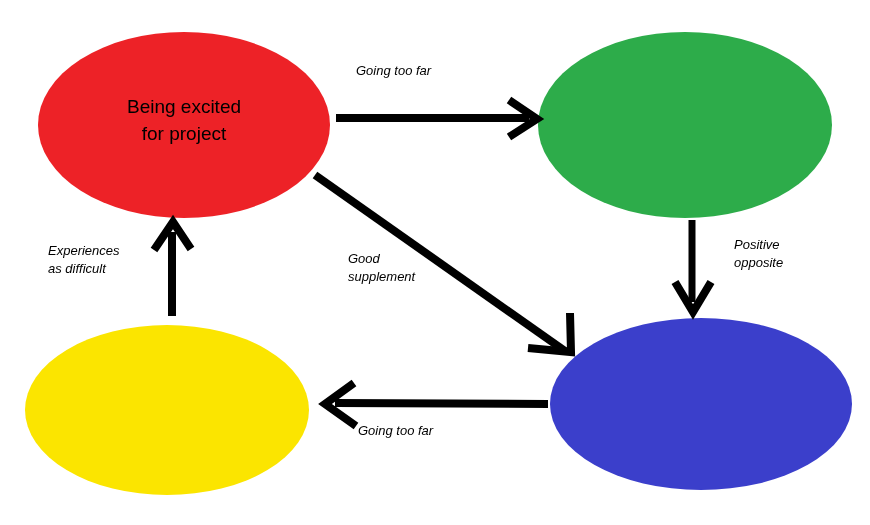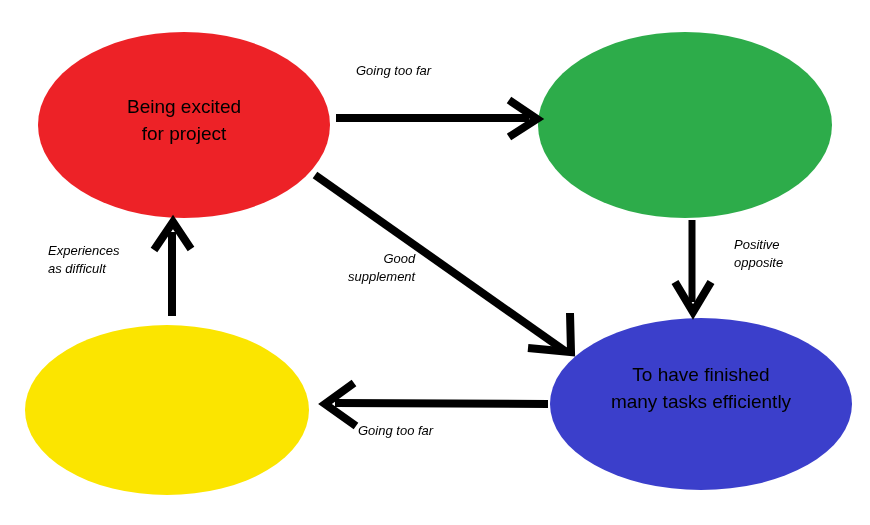--- a/index.html
+++ b/index.html
@@ -39,21 +39,21 @@
     color: #000000;
     font-family: "Liberation Sans", sans-serif;
     font-size: 13px;
     font-style: italic;
     font-weight: 400;
     line-height: 1.4;
     white-space: pre-line;
   }
   .lbl-going-too-far-top { left: 356px; top: 62px; }
   .lbl-positive-opposite { left: 718px; top: 236px; margin-left: 16px; }
-  .lbl-good-supplement   { left: 348px; top: 250px; text-align: right; }
+  .lbl-good-supplement   { left: 348px; top: 250px; }
   .lbl-going-too-far-bot { left: 358px; top: 422px; }
   .lbl-experiences       { left: 48px;  top: 242px; }
 
   .node-text-red    { left: 38px;  top: 94px;  width: 292px; }
   .node-text-green  { left: 538px; top: 94px;  width: 294px; }
   .node-text-yellow { left: 25px;  top: 357px; width: 285px; }
   .node-text-blue   { left: 550px; top: 362px; width: 302px; }
 </style>
 </head>
 <body>
@@ -94,22 +94,20 @@
       <path d="M 172 316 L 172 232" stroke="#000000" stroke-width="8" stroke-linecap="butt" fill="none"></path>
       <path d="M 154 250 L 173 222 L 191 249" stroke="#000000" stroke-width="8" stroke-linecap="butt" stroke-linejoin="miter" fill="none"></path>
     </g>
   </svg>
 
   <div class="node-label node-text-red">Being excited
 for project</div>
 
 
 
-  <div class="node-label node-text-blue">To have finished
-many tasks efficiently</div>
 
   <div class="edge-label lbl-going-too-far-top">Going too far</div>
 
   <div class="edge-label lbl-positive-opposite">Positive
 opposite</div>
 
   <div class="edge-label lbl-good-supplement">Good
 supplement</div>
 
   <div class="edge-label lbl-going-too-far-bot">Going too far</div>

